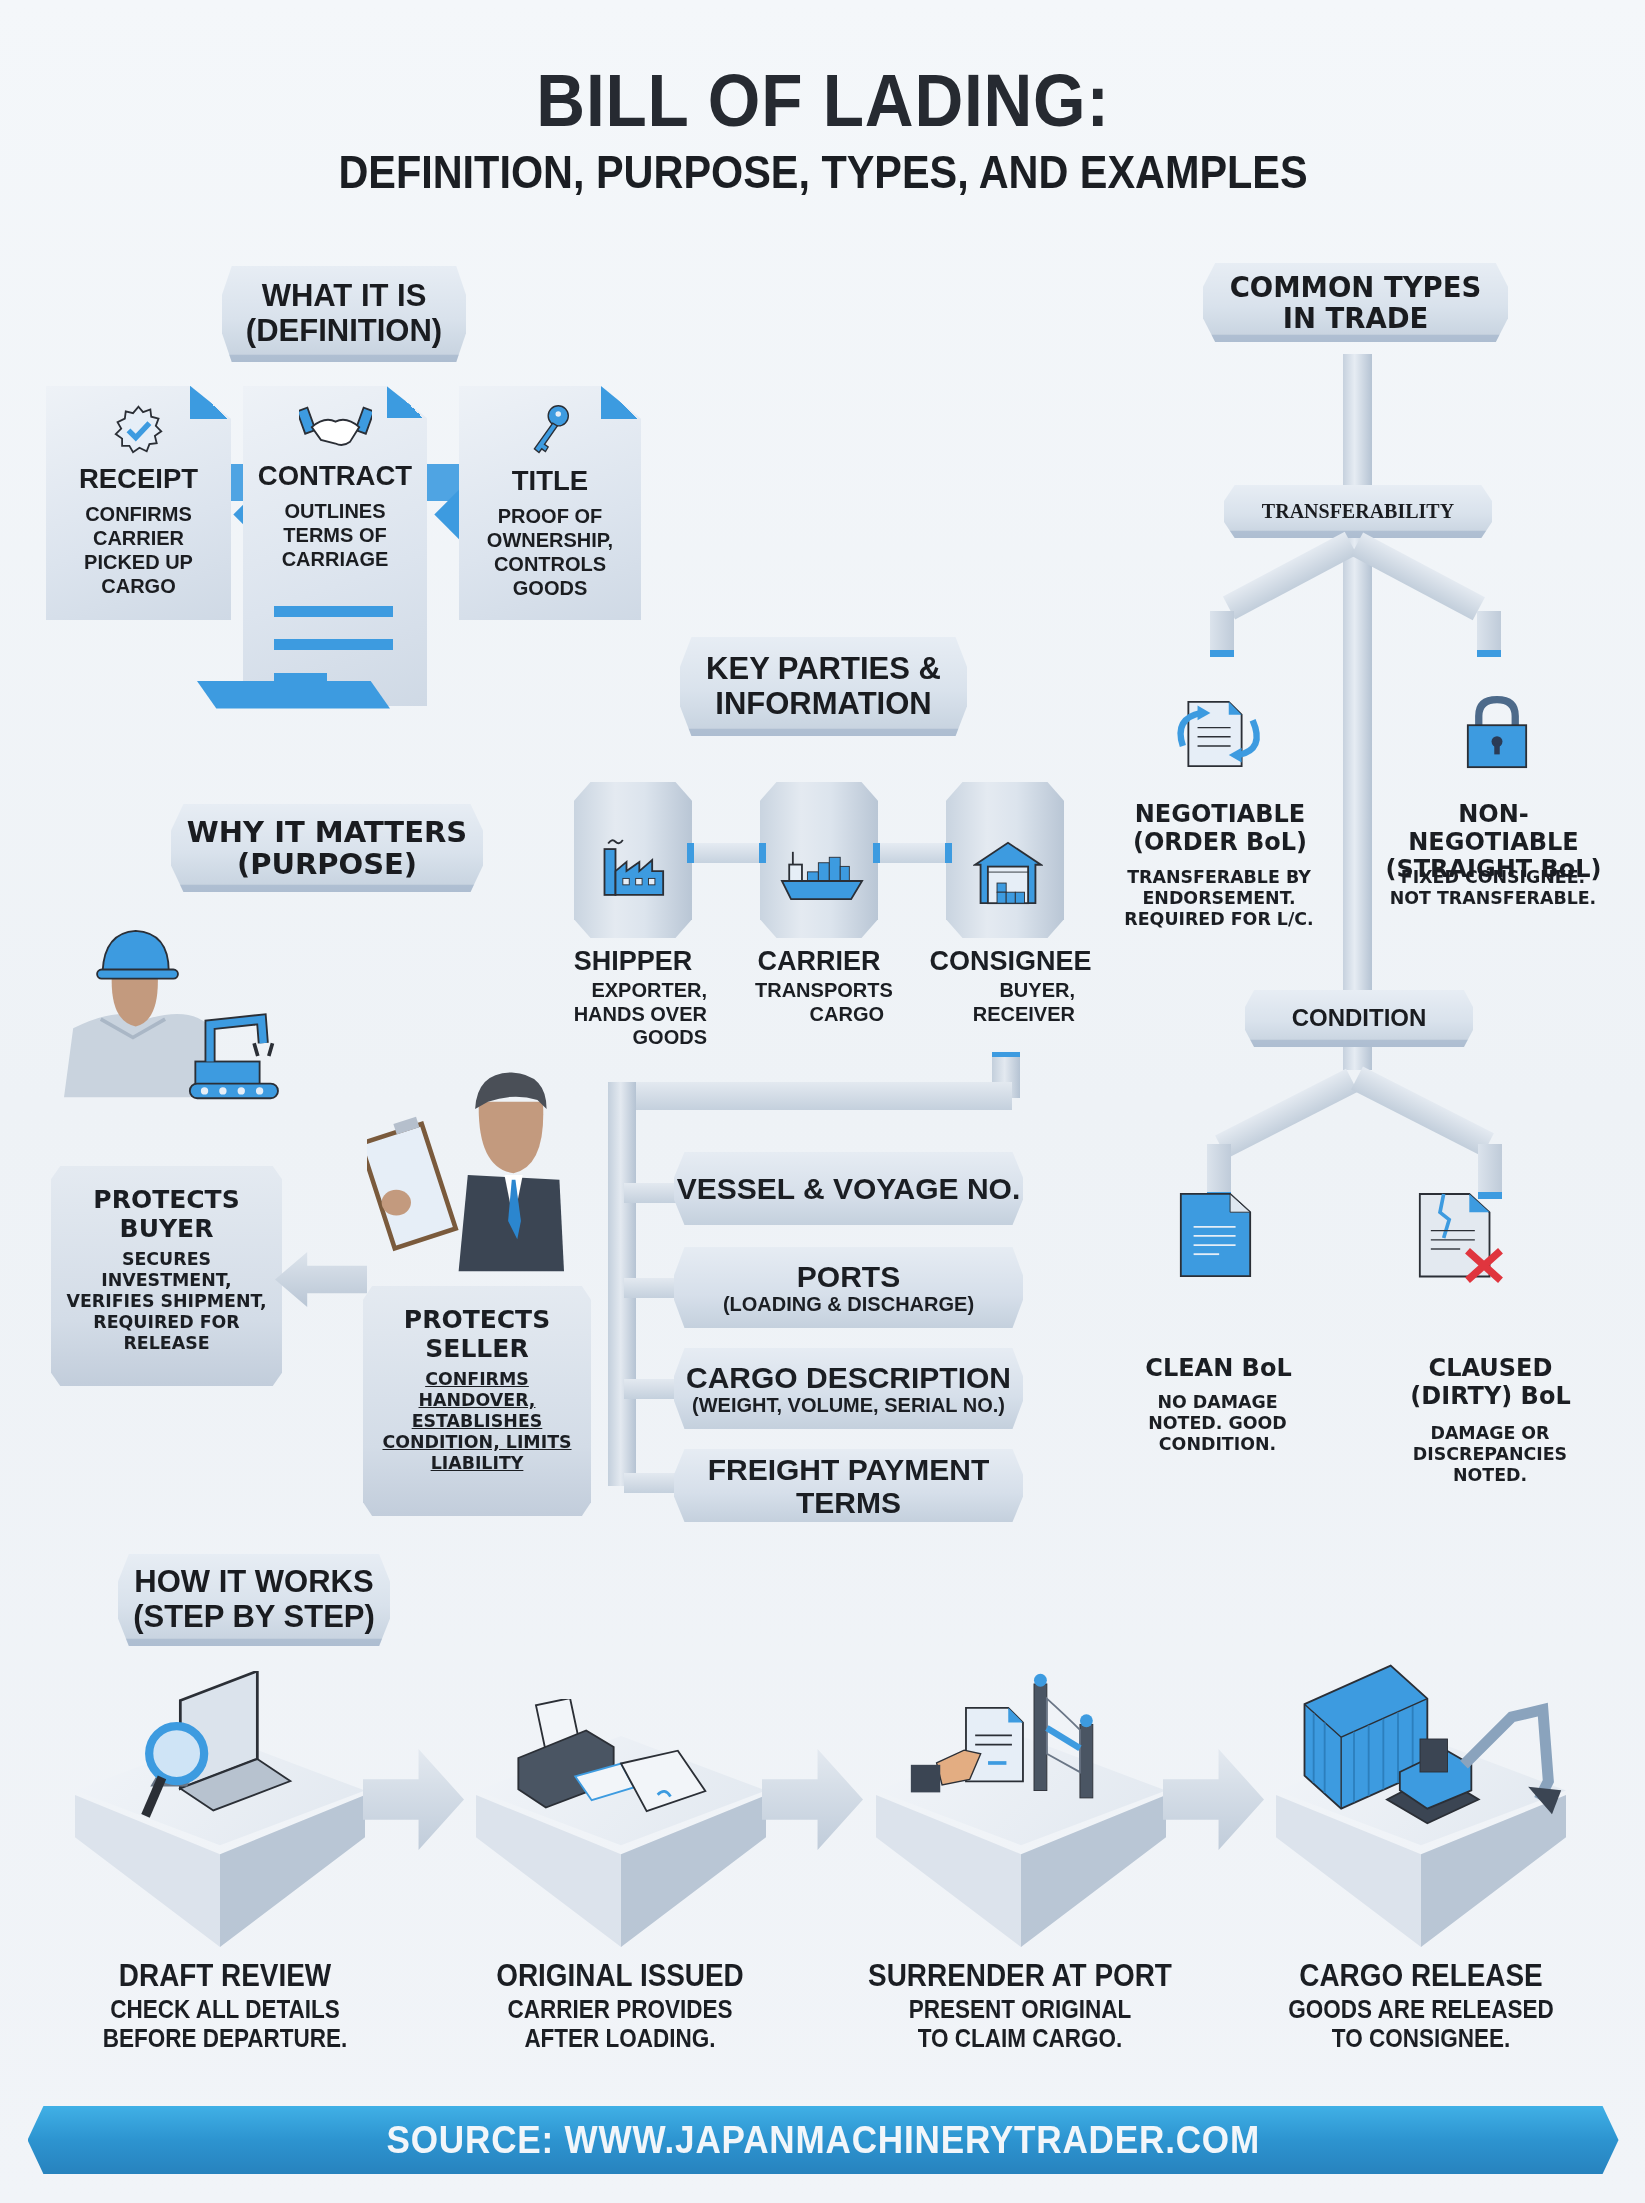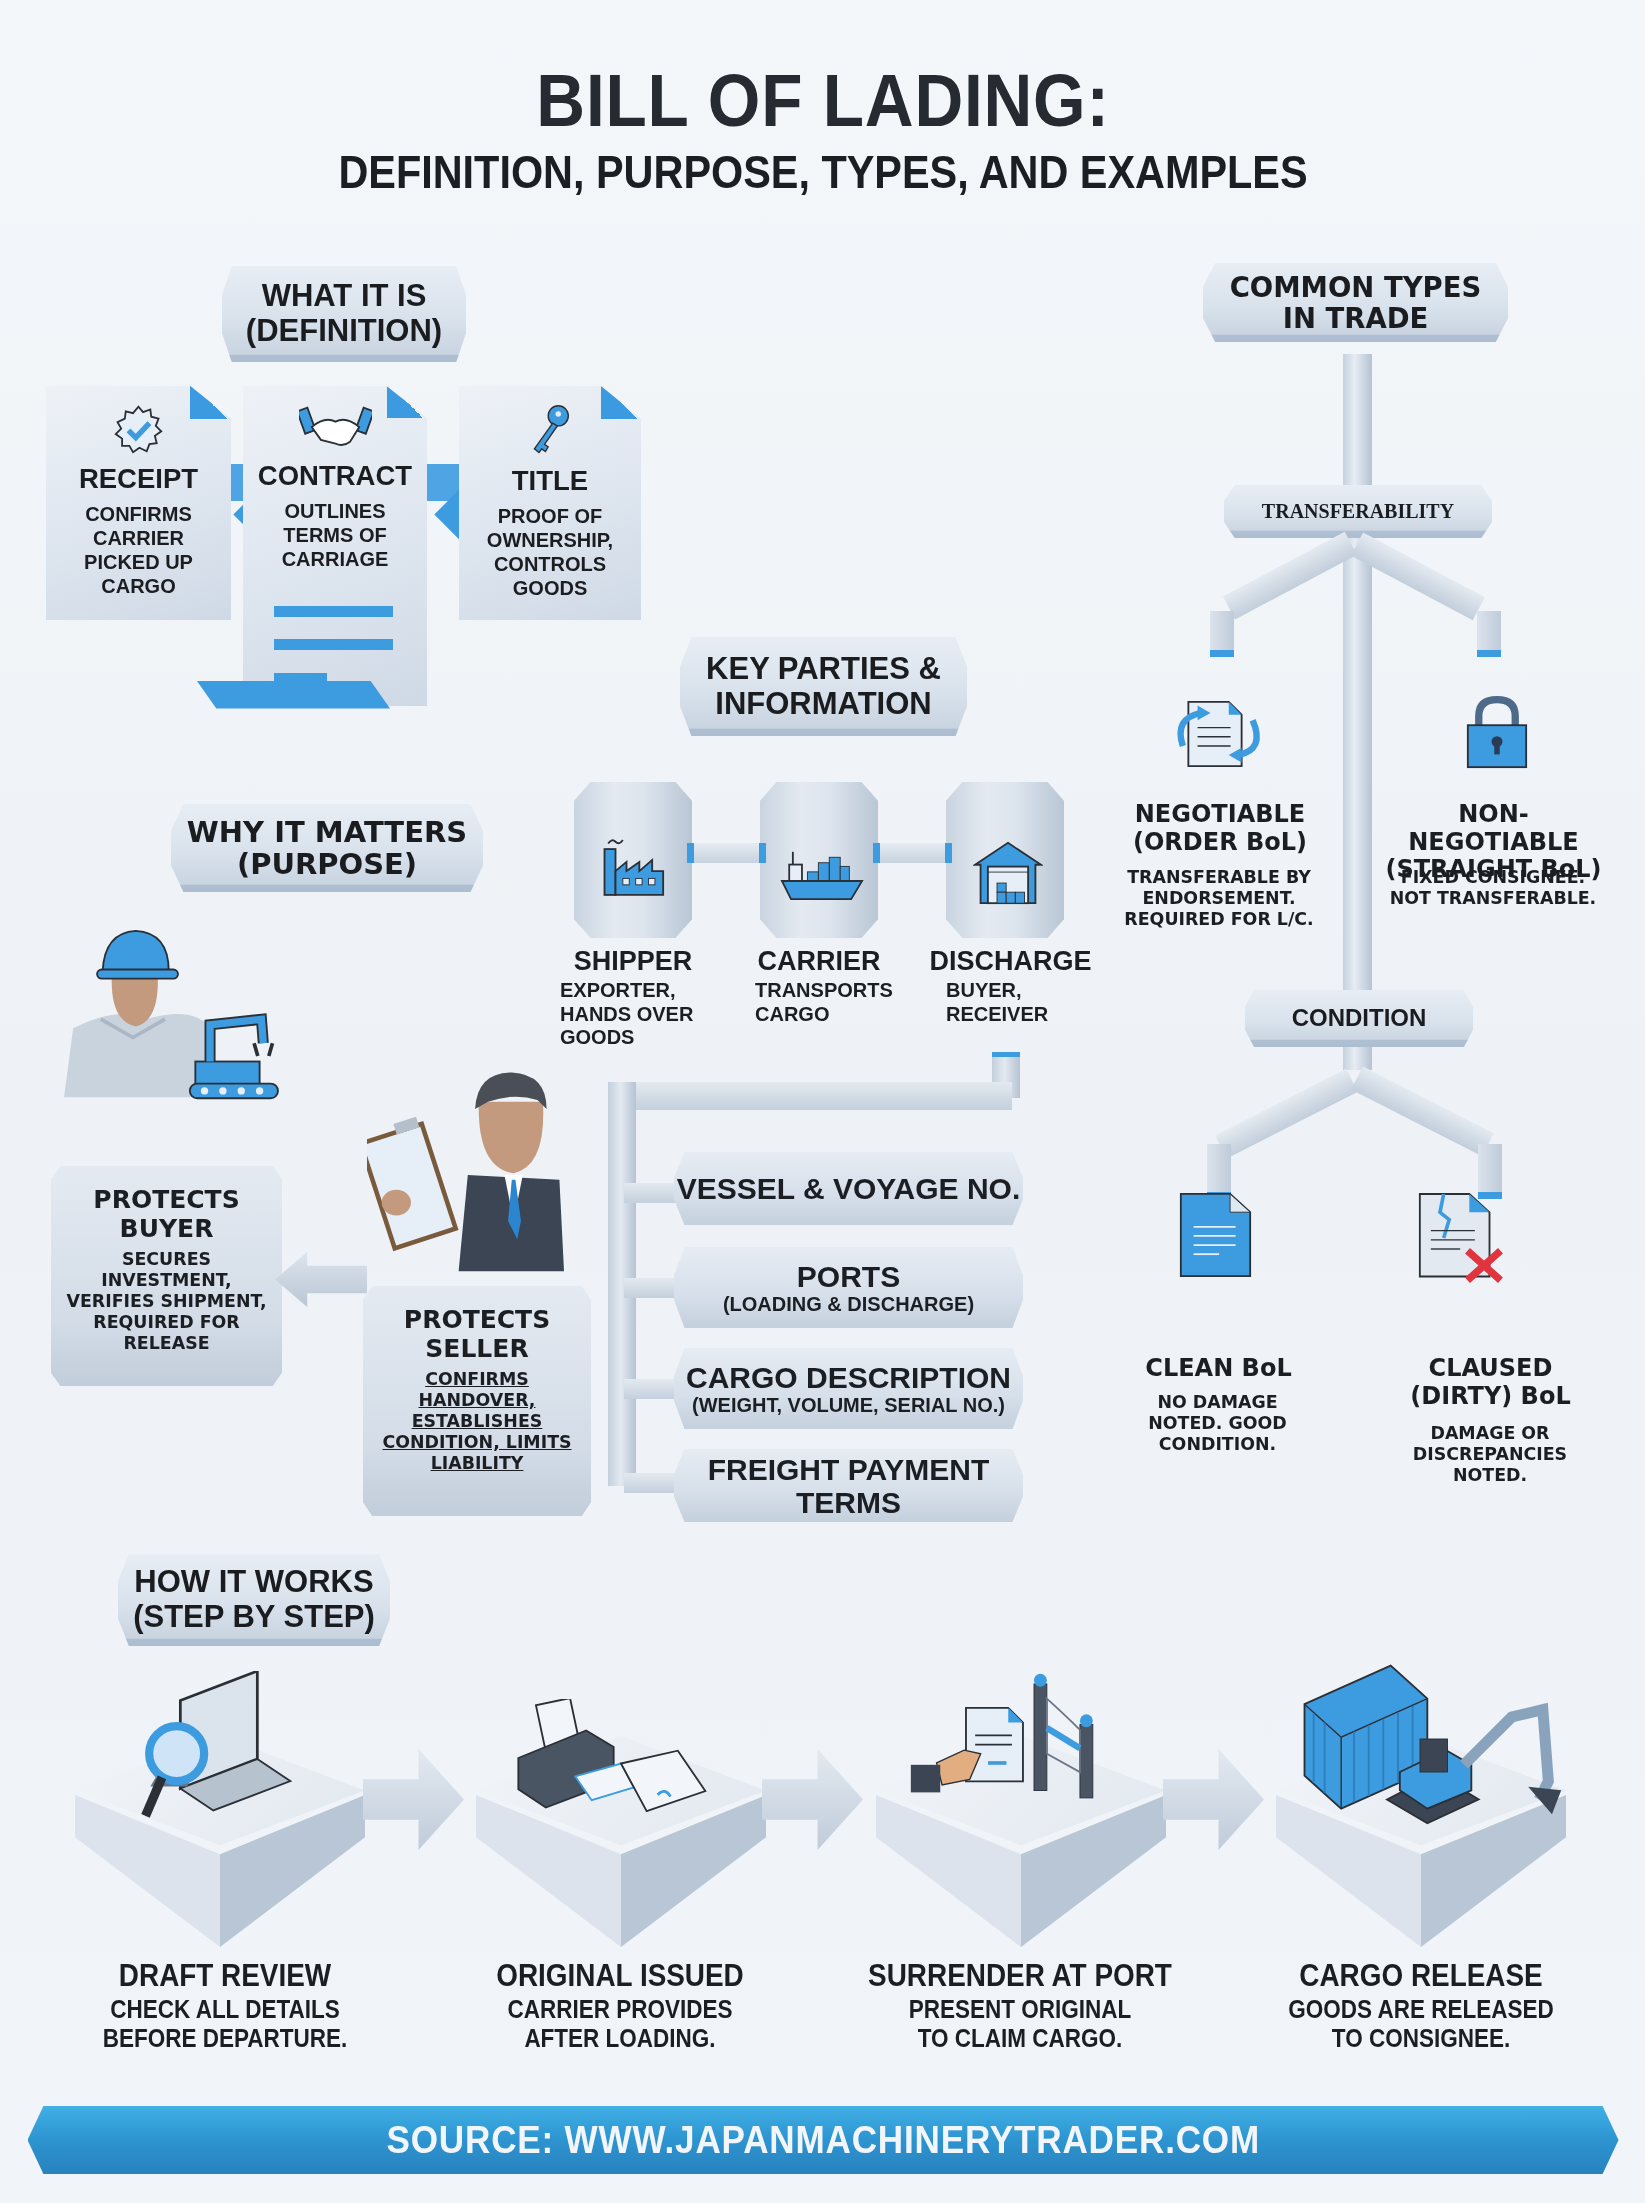--- a/index.html
+++ b/index.html
@@ -54,21 +54,21 @@
   .cyl {
     position: absolute; width: 118px; height: 156px;
     background: linear-gradient(90deg, #c9d4e0 0%, #e4eaf1 35%, #dce4ed 60%, #b9c6d5 100%);
     clip-path: polygon(14% 0, 86% 0, 100% 12%, 100% 88%, 86% 100%, 14% 100%, 0 88%, 0 12%);
   }
   .pipe-link {
     position: absolute; height: 20px; background: linear-gradient(180deg, #e5ebf2, #c6d2df);
     border-left: 7.3px solid #3d9be0; border-right: 7.3px solid #3d9be0;
   }
   .party-name { position: absolute; text-align: center; font-weight: 700; font-family: "Liberation Sans", sans-serif; font-size: 27px; }
-  .party-desc { position: absolute; text-align: left; font-weight: 700; font-family: "Liberation Sans", sans-serif; font-size: 20px; line-height: 1.18; }
+  .party-desc { position: absolute; text-align: right; font-weight: 700; font-family: "Liberation Sans", sans-serif; font-size: 20px; line-height: 1.18; }
   
   .pipe-v { position: absolute; width: 27.5px; background: linear-gradient(90deg, #c3cfdc 0%, #e3e9f0 45%, #b5c3d3 100%); }
   .pipe-h { position: absolute; height: 27.5px; background: linear-gradient(180deg, #e3e9f0 0%, #c4d0dd 100%); }
   .info-plate {
     position: absolute; text-align: center; font-weight: 700; font-family: "Liberation Sans", sans-serif;
     background: linear-gradient(180deg, #e6ecf3 0%, #d6dfea 60%, #c4d0dd 100%);
     clip-path: polygon(3% 0, 97% 0, 100% 35%, 100% 65%, 97% 100%, 3% 100%, 0 65%, 0 35%);
     display: flex; flex-direction: column; justify-content: center; align-items: center; line-height: 1.1;
   }
   .info-plate .it { font-size: 30px; }
@@ -226,21 +226,21 @@
       <rect x="26" y="56" width="10" height="12" fill="#3d9be0" stroke="#2b2f36"></rect>
       <rect x="36" y="56" width="10" height="12" fill="#3d9be0" stroke="#2b2f36"></rect>
       <rect x="46" y="56" width="10" height="12" fill="#3d9be0" stroke="#2b2f36"></rect>
     </svg>
   </div>
 
   <div class="party-name" style="left:541px; top:946px; width:184px;">SHIPPER</div>
   <div class="party-desc" style="left:560px; top:979px; width:147px;">EXPORTER, HANDS OVER GOODS</div>
   <div class="party-name" style="left:727px; top:946px; width:184px;">CARRIER</div>
   <div class="party-desc" style="left:755px; top:979px; width:129px;">TRANSPORTS CARGO</div>
-  <div class="party-name" style="left:914px; top:946px; width:193px;">DISCHARGE</div>
+  <div class="party-name" style="left:914px; top:946px; width:193px;">CONSIGNEE</div>
   <div class="party-desc" style="left:946px; top:979px; width:129px;">BUYER, RECEIVER</div>
 
   <div class="pipe-v" style="left:992px; top:1052px; height:46px; border-top:5.5px solid #3d9be0;"></div>
   <div class="pipe-h" style="left:617px; top:1082px; width:395px;"></div>
   <div class="pipe-v" style="left:608px; top:1082px; height:404px;"></div>
   <div class="pipe-h" style="left:624px; top:1183px; width:55px; height:20px;"></div>
   <div class="pipe-h" style="left:624px; top:1278px; width:55px; height:20px;"></div>
   <div class="pipe-h" style="left:624px; top:1379px; width:55px; height:20px;"></div>
   <div class="pipe-h" style="left:624px; top:1473px; width:55px; height:20px;"></div>
 

